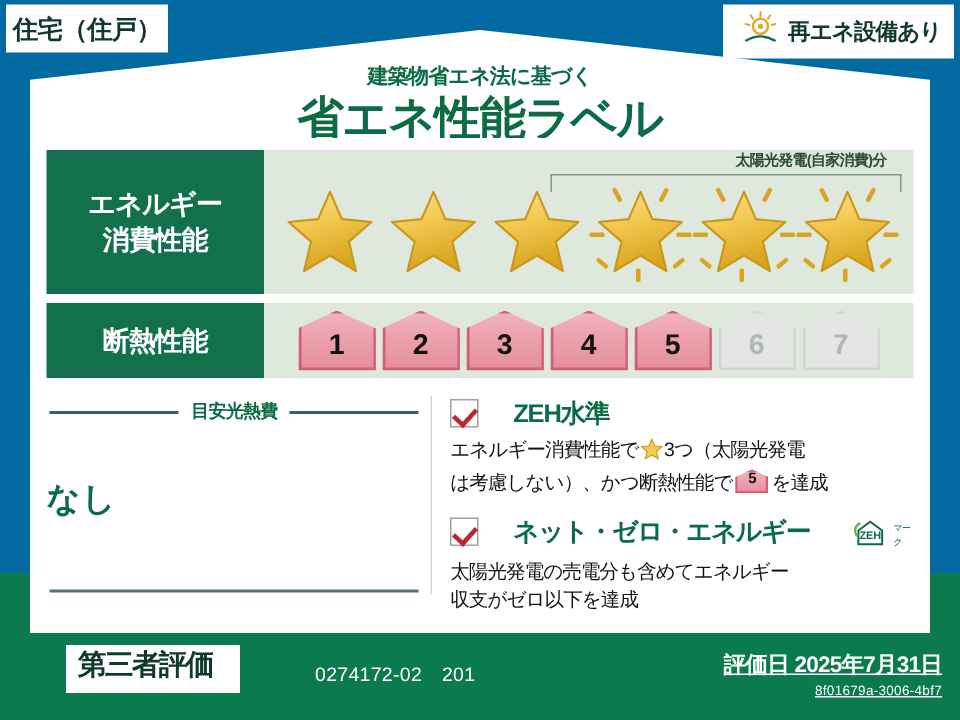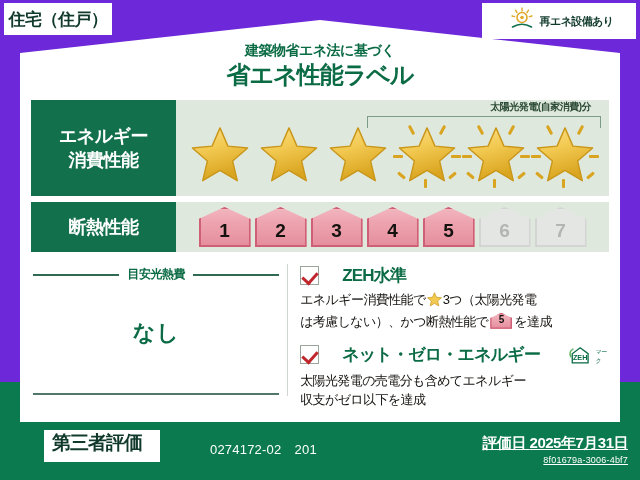--- a/index.html
+++ b/index.html
@@ -9,21 +9,21 @@
     height: 480px;
     overflow: hidden;
     font-family: "Liberation Sans", "DejaVu Sans", sans-serif;
     background: #0b7a4f;
   }
 
   #label-root {
     position: relative;
     width: 640px;
     height: 382px;
-    background: #6d28d9;
+    background: #0369a1;
   }
 
   
   .top-badge {
     position: absolute;
     top: 3px;
     background: #ffffff;
     display: flex;
     align-items: center;
     justify-content: center;
@@ -38,21 +38,21 @@
     letter-spacing: -0.5px;
   }
   #badge-renewable {
     right: 4px;
     width: 154px;
     height: 36px;
     gap: 5px;
     padding-left: 4px;
   }
   #badge-renewable .badge-text {
-    font-size: 11px;
+    font-size: 15px;
     font-weight: bold;
     color: #10392c;
     letter-spacing: -0.6px;
   }
 
   
   #roof-shape {
     position: absolute;
     left: 20px;
     top: 20px;
@@ -69,21 +69,21 @@
     text-align: center;
     color: #0b6b45;
   }
   #header-subtitle {
     font-size: 14px;
     font-weight: bold;
     letter-spacing: -0.5px;
     line-height: 1.2;
   }
   #header-main-title {
-    font-size: 24px;
+    font-size: 31px;
     font-weight: bold;
     letter-spacing: -1px;
     line-height: 1.25;
     margin-top: 1px;
   }
 
   #card-body {
     position: absolute;
     left: 20px;
     top: 92px;
@@ -250,21 +250,20 @@
     background: #2e6b52;
   }
   #cost-heading {
     font-size: 12px;
     font-weight: bold;
     color: #0b6b45;
     letter-spacing: -0.5px;
     white-space: nowrap;
   }
   #cost-value {
-    text-align: center;
     font-size: 22px;
     font-weight: bold;
     color: #0b6b45;
     margin-top: 35px;
     letter-spacing: 1px;
   }
   #cost-bottom-rule {
     position: absolute;
     left: 2px;
     right: 2px;

